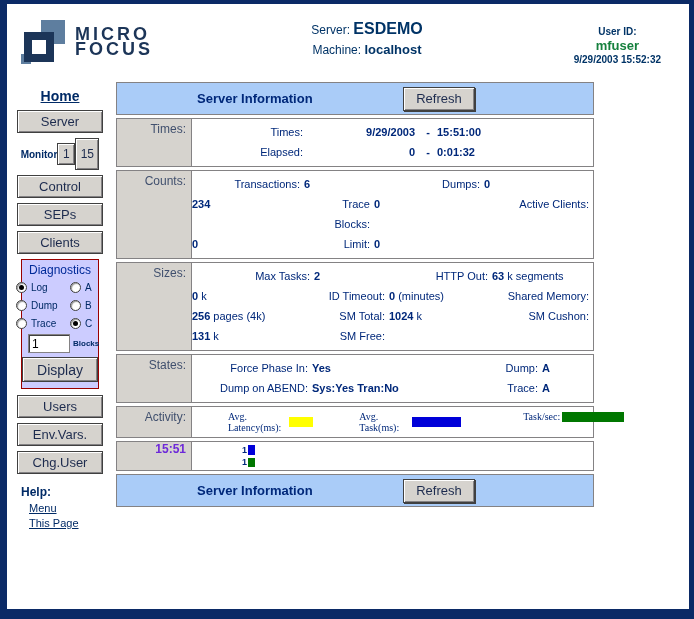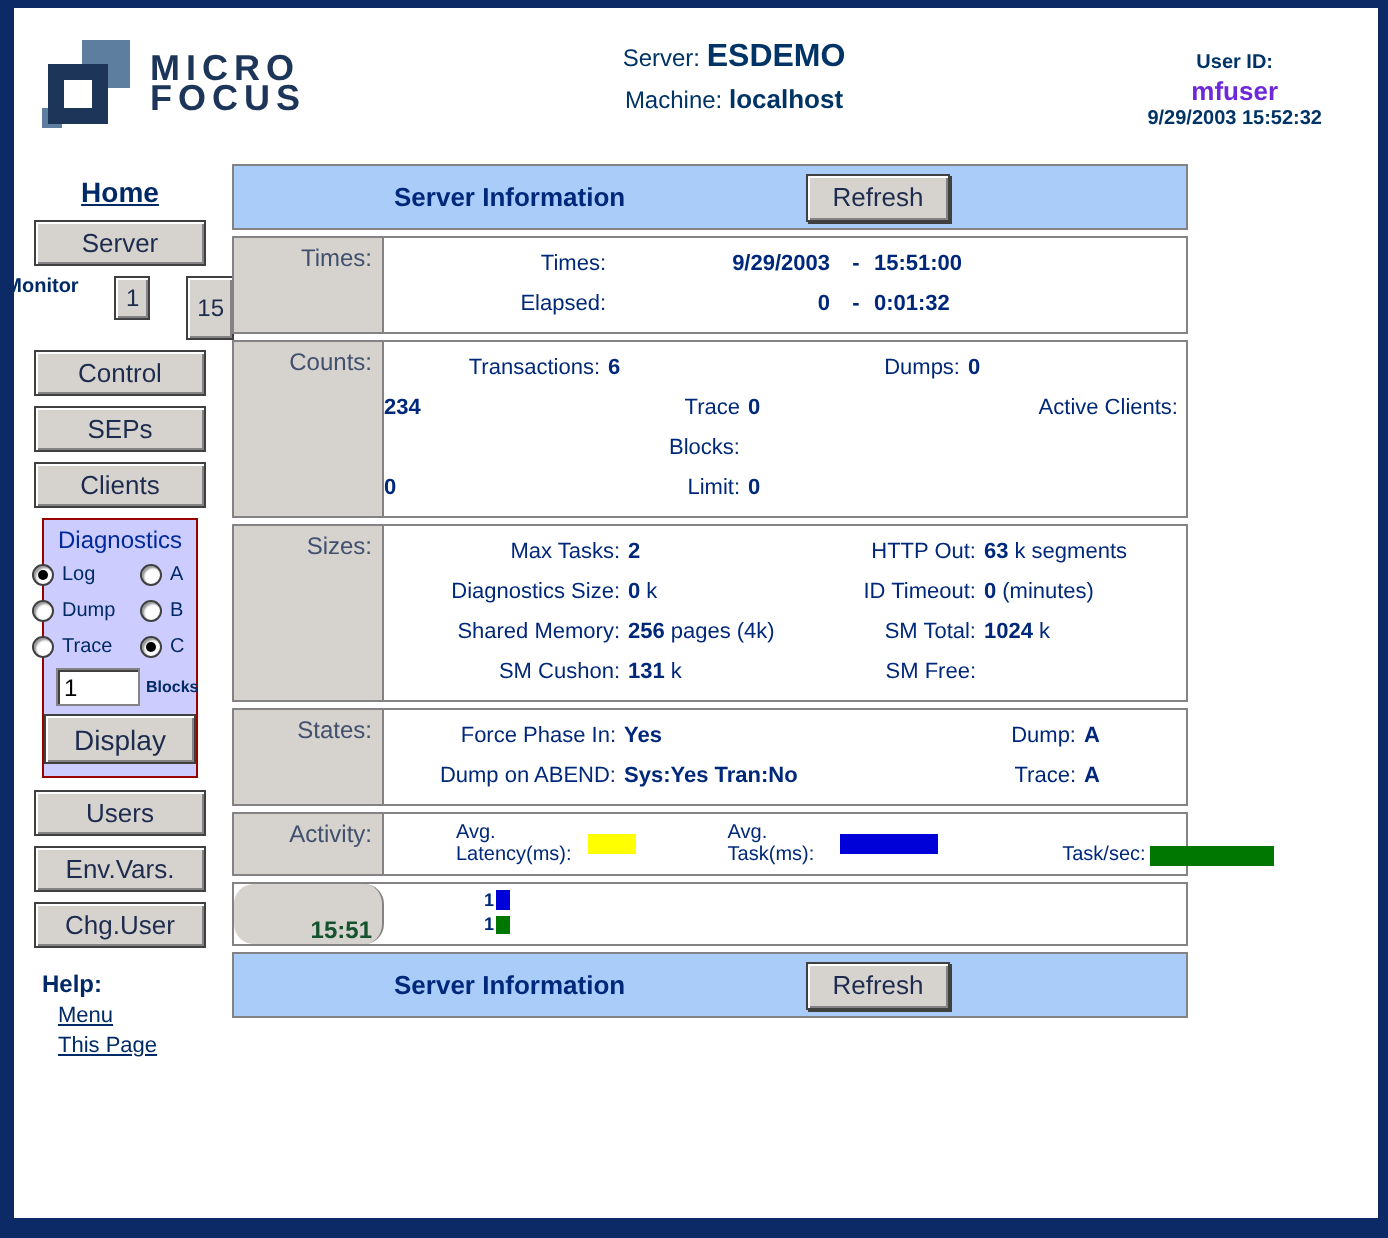--- a/index.html
+++ b/index.html
@@ -26,41 +26,41 @@
   .logo-sq-back { position: absolute; right: 2px; top: 0; width: 24px; height: 24px; background: #5e7e9f; }
   .logo-sq-frag { position: absolute; left: 0; bottom: 0; width: 10px; height: 10px; background: #5e7e9f; }
   .logo-sq-front { position: absolute; left: 3px; bottom: 2px; width: 30px; height: 30px; border: 8px solid #1c3558; background: #ffffff; }
   .logo-text { font-weight: bold; font-size: 18px; line-height: 15px; letter-spacing: 3px; color: #1c3558; }
   .hdr-center { position: absolute; left: 250px; top: 16px; width: 220px; text-align: center; }
   .hdr-center .row1 { font-size: 12px; }
   .hdr-center .row1 b { font-size: 16px; }
   .hdr-center .row2 { font-size: 12px; margin-top: 4px; }
   .hdr-center .row2 b { font-size: 13px; }
   .hdr-right { position: absolute; right: 28px; top: 22px; text-align: center; font-size: 10px; font-weight: bold; }
-  .hdr-right .uid-value { color: #6d28d9; font-size: 13px; margin: 1px 0; }
+  .hdr-right .uid-value { color: #15803d; font-size: 13px; margin: 1px 0; }
 
   
   .content { display: flex; align-items: flex-start; }
   .sidebar { width: 106px; display: flex; flex-direction: column; align-items: center; padding-top: 4px; }
   .main { width: 478px; margin-left: 3px; margin-top: 2px; display: flex; flex-direction: column; gap: 3px; }
 
   
   .home-link { font-size: 14px; font-weight: bold; text-decoration: underline; color: #002a66; margin: 4px 0 6px 0; cursor: pointer; }
   .btn3d {
     width: 86px; height: 23px;
     background: #d6d3ce;
     border: 1px solid #404040;
     box-shadow: inset 1px 1px 0 #ffffff, inset -1px -1px 0 #848284;
     font-family: "Liberation Sans", sans-serif;
     font-size: 13px; color: #1d2b4e;
     margin-bottom: 5px;
     cursor: pointer;
     display: block;
   }
-  .monitor-row { display: flex; align-items: flex-start; gap: 18px; margin-bottom: 5px; }
+  .monitor-row { display: flex; align-items: center; gap: 0; margin-bottom: 5px; }
   .monitor-label { font-size: 10px; font-weight: bold; color: #002a66; }
   .btn-small { width: 18px; height: 22px; margin-bottom: 0; font-size: 12px; padding: 0; }
   .btn-small2 { width: 24px; height: 32px; margin-bottom: 0; font-size: 12px; padding: 0; }
 
   .panel {
     width: 78px; border: 1px solid #990000; background: #ccccff;
     display: flex; flex-direction: column; align-items: center;
     padding: 3px 0 6px 0; margin-bottom: 6px;
   }
   .panel-title { font-size: 12px; color: #002a99; margin-bottom: 3px; }
@@ -117,30 +117,30 @@
   .grid { display: grid; line-height: 20px; }
   .g-times  { grid-template-columns: 115px 112px 18px auto; }
   .g-counts { grid-template-columns: 112px 70px 110px auto; }
   .g-sizes  { grid-template-columns: 122px 75px 103px auto; }
   .g-states { grid-template-columns: 120px 142px 88px auto; }
   .lr { text-align: right; padding-right: 4px; }
   .lv { font-weight: bold; }
   .ctr { text-align: center; font-weight: bold; }
   .unit { font-weight: normal; margin-left: 3px; }
 
-  .activity-content { display: flex; align-items: flex-end; padding: 4px 0; }
+  .activity-content { display: flex; align-items: flex-start; padding: 4px 0; font-family: Liberation Serif, serif; }
   .legend-label { font-size: 10px; color: #00287a; }
   .bar { height: 10px; display: inline-block; margin-left: 2px; }
   .bar-latency { width: 30px; background: #ffff00; }
   .bar-task { width: 60px; background: #0000d9; }
   .bar-tasksec { width: 62px; background: #007700; }
   .li1 { margin-left: 36px; } .li2 { margin-left: 46px; } .li3 { margin-left: 62px; }
   .legend-item { display: flex; align-items: center; }
 
-  .history-label { padding-top: 16px; font-size: 12px; font-weight: bold; color: #14532d; border-radius: 10px; }
+  .history-label { padding-top: 0; font-size: 12px; font-weight: bold; color: #6d28d9; }
   .history-content { padding: 2px 0; }
   .hist-line { display: flex; align-items: center; margin-left: 50px; height: 12px; }
   .hist-num { font-size: 9px; font-weight: bold; color: #00287a; margin-right: 1px; }
   .mini-bar { width: 7px; display: inline-block; }
   .mini-bar.b1 { height: 10px; background: #0000d9; }
   .mini-bar.b2 { height: 9px; background: #007700; }
 </style>
 </head>
 <body>
 
@@ -280,21 +280,20 @@
       </div>
 
       <div class="row">
         <div class="cell-label">Sizes:</div>
         <div class="cell-content">
           <div class="grid g-sizes">
             <span class="lr">Max Tasks:</span>
             <span><b>2</b><span class="unit"></span></span>
             <span class="lr">HTTP Out:</span>
             <span><b>63</b><span class="unit">k segments</span></span>
-            <span class="lr">Diagnostics Size:</span>
             <span><b>0</b><span class="unit">k</span></span>
             <span class="lr">ID Timeout:</span>
             <span><b>0</b><span class="unit">(minutes)</span></span>
             <span class="lr">Shared Memory:</span>
             <span><b>256</b><span class="unit">pages (4k)</span></span>
             <span class="lr">SM Total:</span>
             <span><b>1024</b><span class="unit">k</span></span>
             <span class="lr">SM Cushon:</span>
             <span><b>131</b><span class="unit">k</span></span>
             <span class="lr">SM Free:</span>

